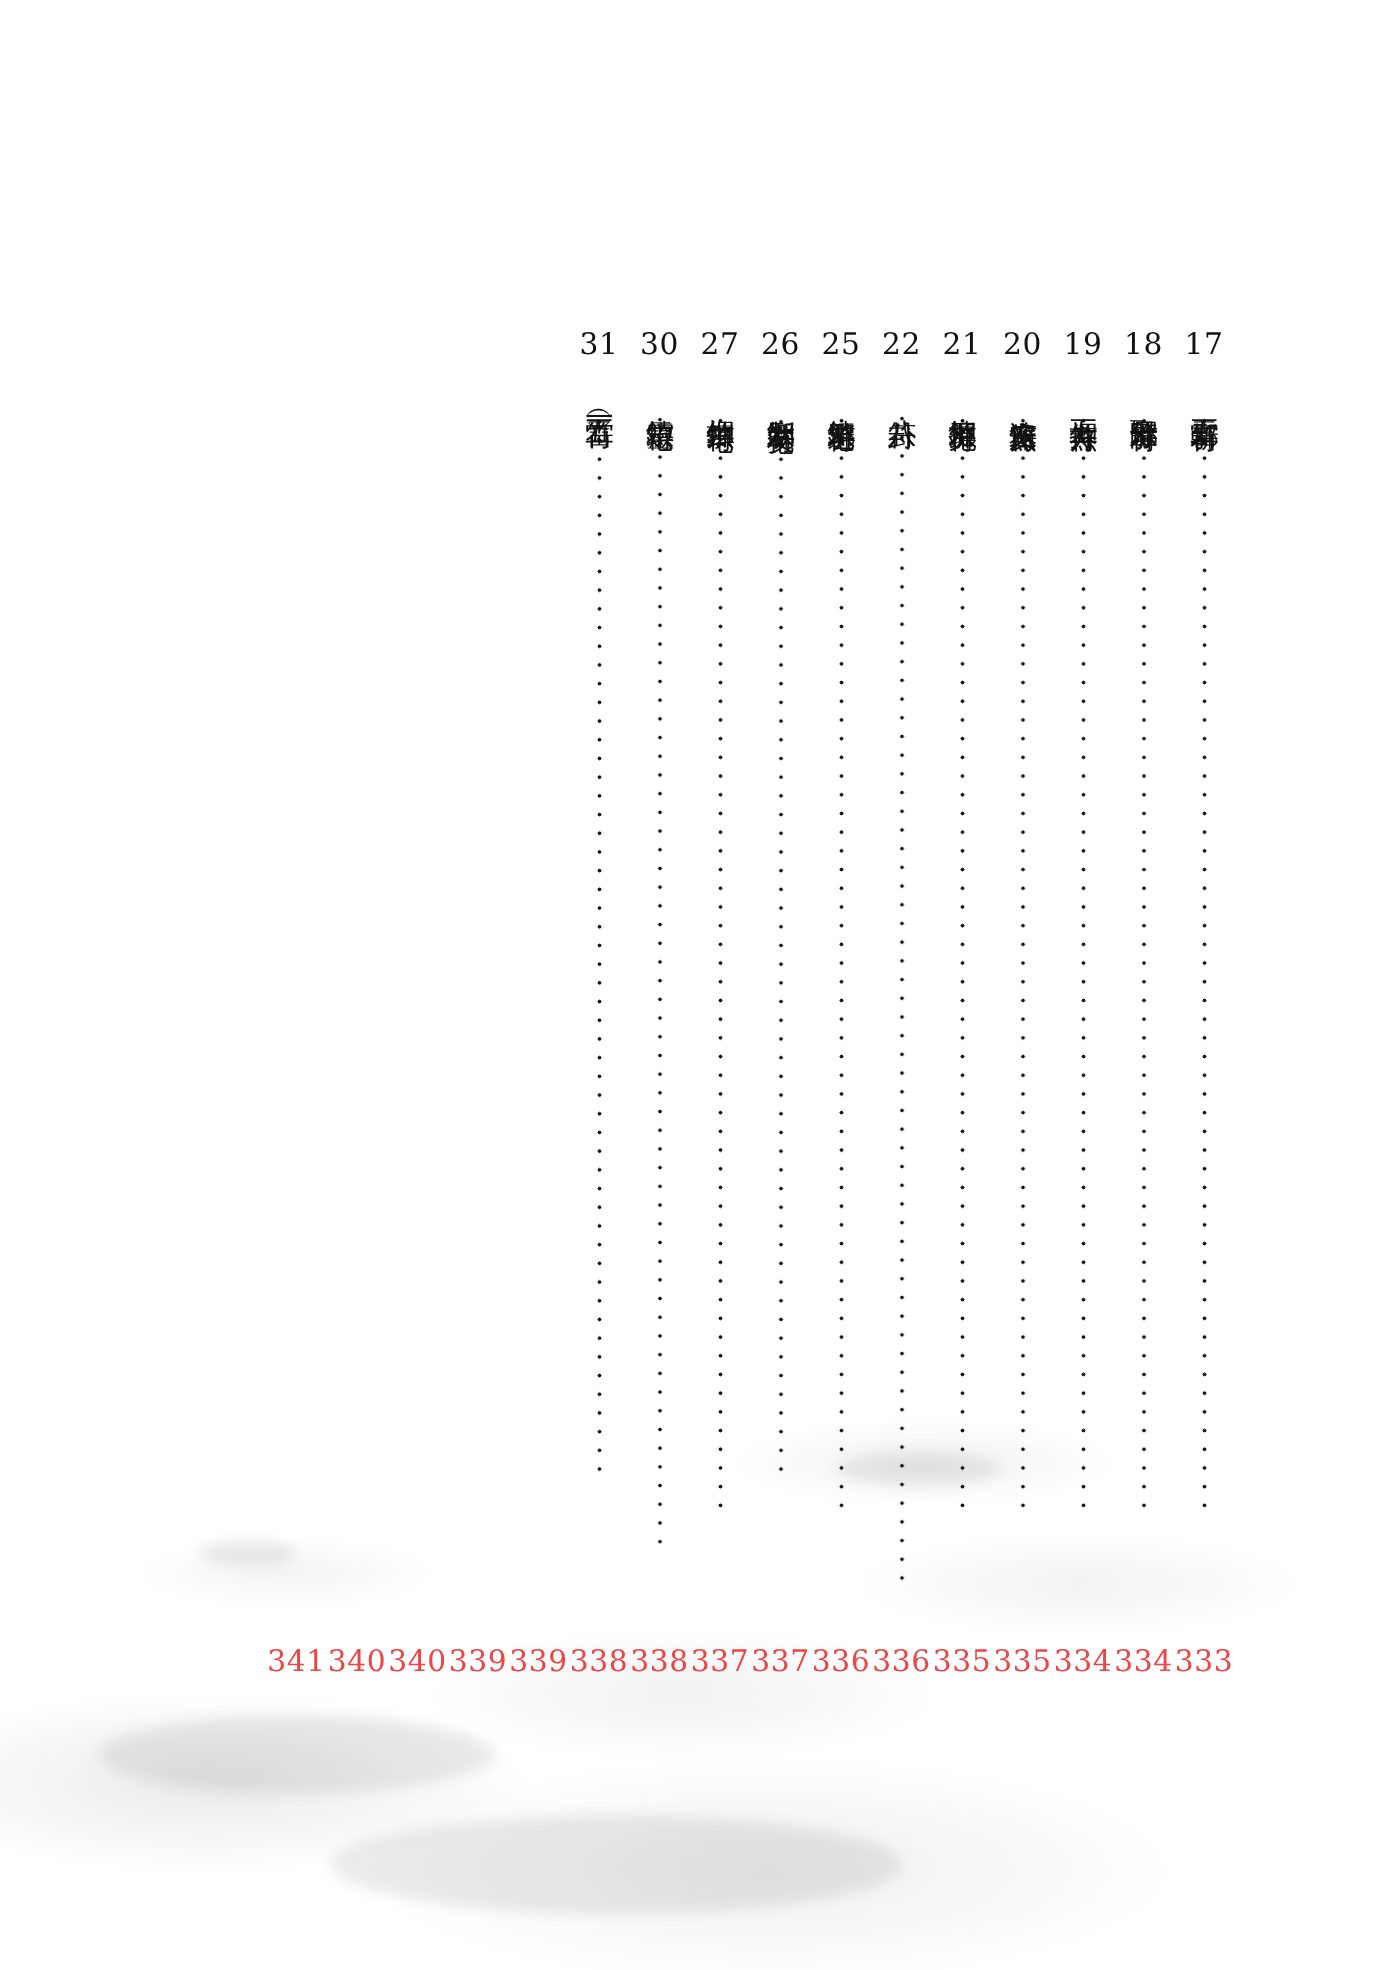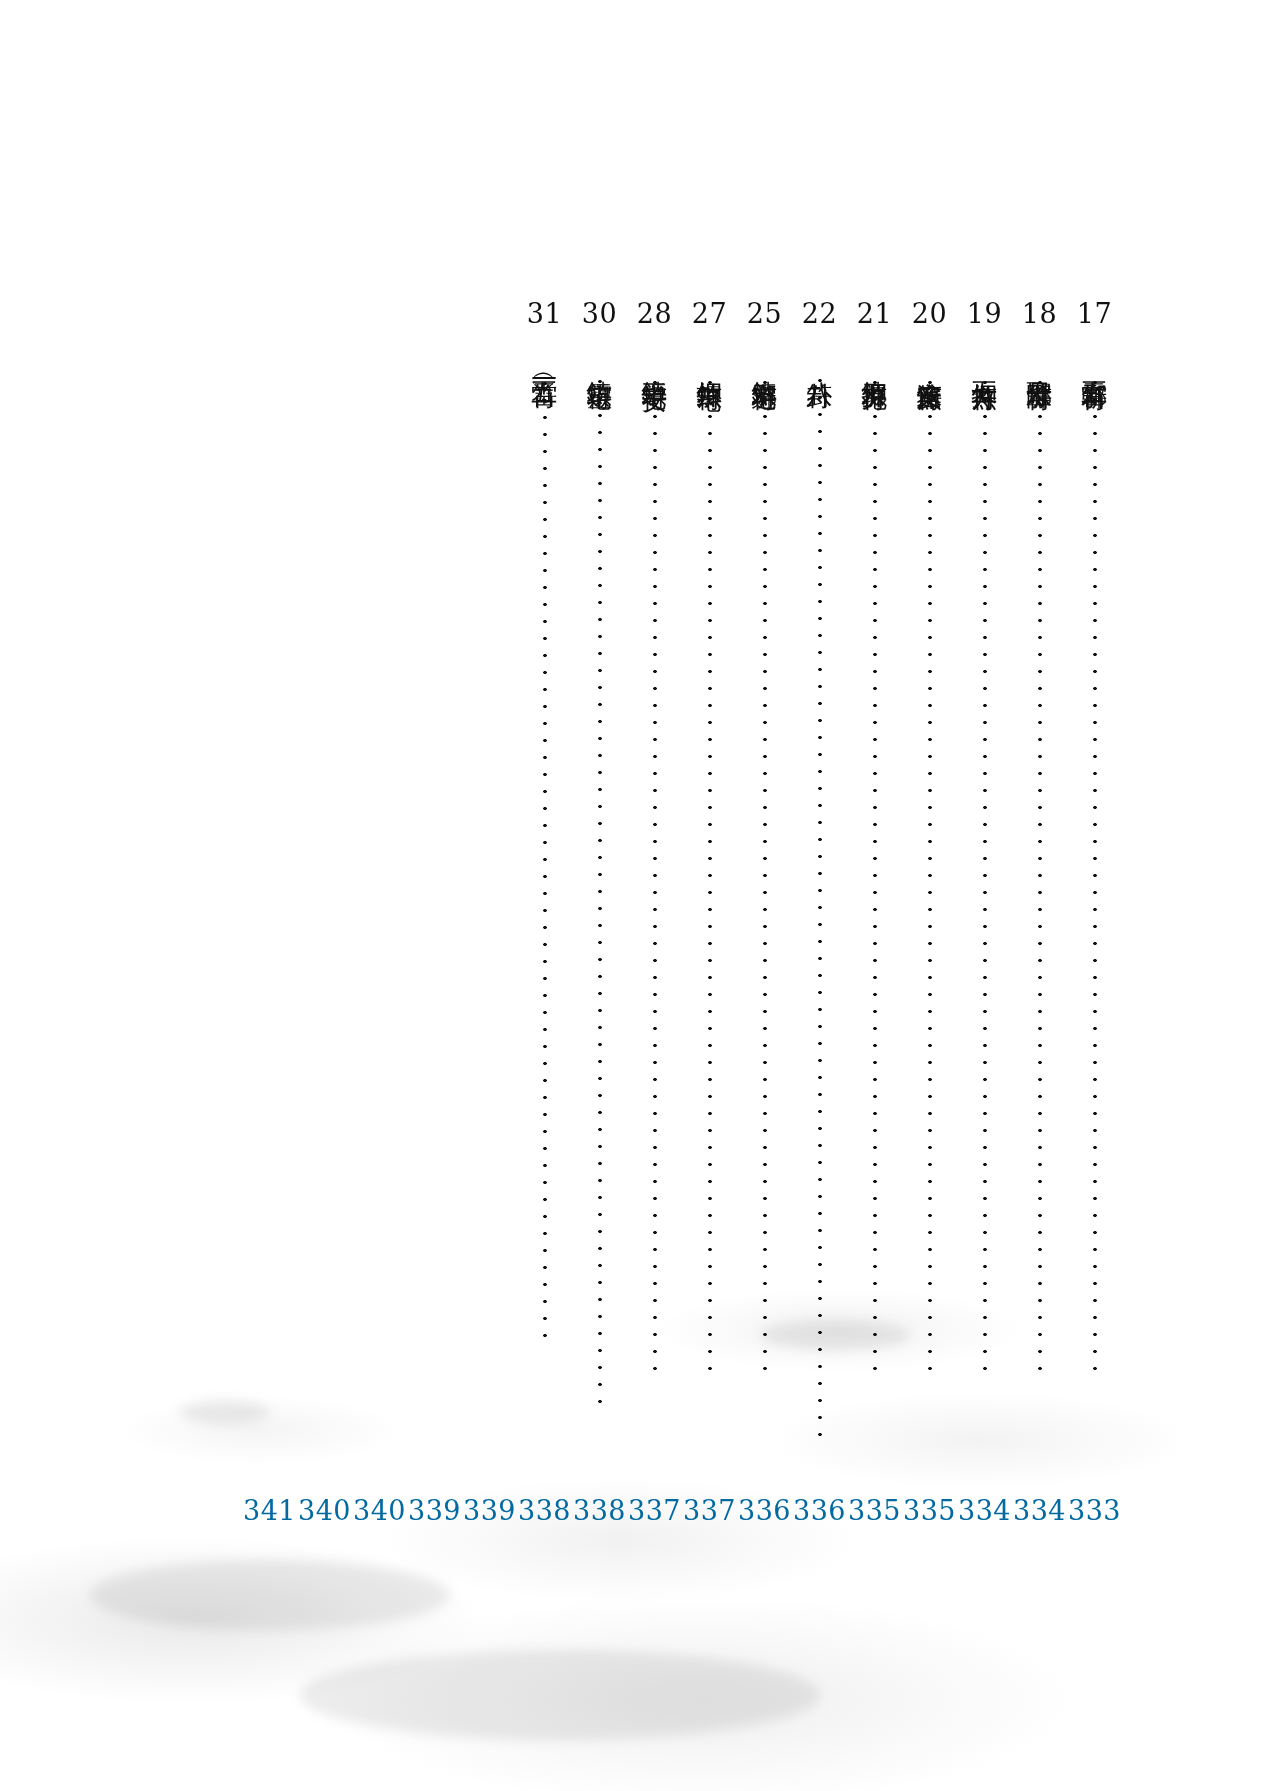--- a/index.html
+++ b/index.html
@@ -99,21 +99,21 @@
     display: flex;
     flex-direction: row-reverse;
     justify-content: flex-start;
     padding-right: 148px;
   }
   .page-nums .pcell {
     width: 55px;
     text-align: center;
     font-size: 27px;
     line-height: 1;
-    color: #0369a1;
+    color: #ef4444;
     letter-spacing: 0.5px;
   }
 </style>
 </head>
 <body>
 
 <div class="page-bg"></div>
 <div class="smudge" style="left:90px;top:1560px;width:360px;height:70px;"></div>
 <div class="smudge" style="left:300px;top:1650px;width:520px;height:90px;"></div>
 <div class="smudge" style="left:760px;top:1320px;width:150px;height:30px;"></div>
@@ -149,27 +149,27 @@
       <div class="num">22</div>
       <div class="title">八卦符</div>
       <div class="leader" style="height: 1076px;"></div>
     </div>
     <div class="col">
       <div class="num">25</div>
       <div class="title">鎮宅避邪符</div>
       <div class="leader" style="height: 1007px;"></div>
     </div>
     <div class="col">
+      <div class="num">26</div>
+      <div class="title">制妖邪安宅符</div>
+      <div class="leader" style="height: 973px;"></div>
+    </div>
+    <div class="col">
       <div class="num">27</div>
       <div class="title">押煞鎮宅符</div>
-      <div class="leader" style="height: 1007px;"></div>
-    </div>
-    <div class="col">
-      <div class="num">28</div>
-      <div class="title">鎮宅平安符</div>
       <div class="leader" style="height: 1007px;"></div>
     </div>
     <div class="col">
       <div class="num">30</div>
       <div class="title">鎮宅靈符</div>
       <div class="leader" style="height: 1042px;"></div>
     </div>
     <div class="col">
       <div class="num">31</div>
       <div class="title">五雷符（一）</div>

